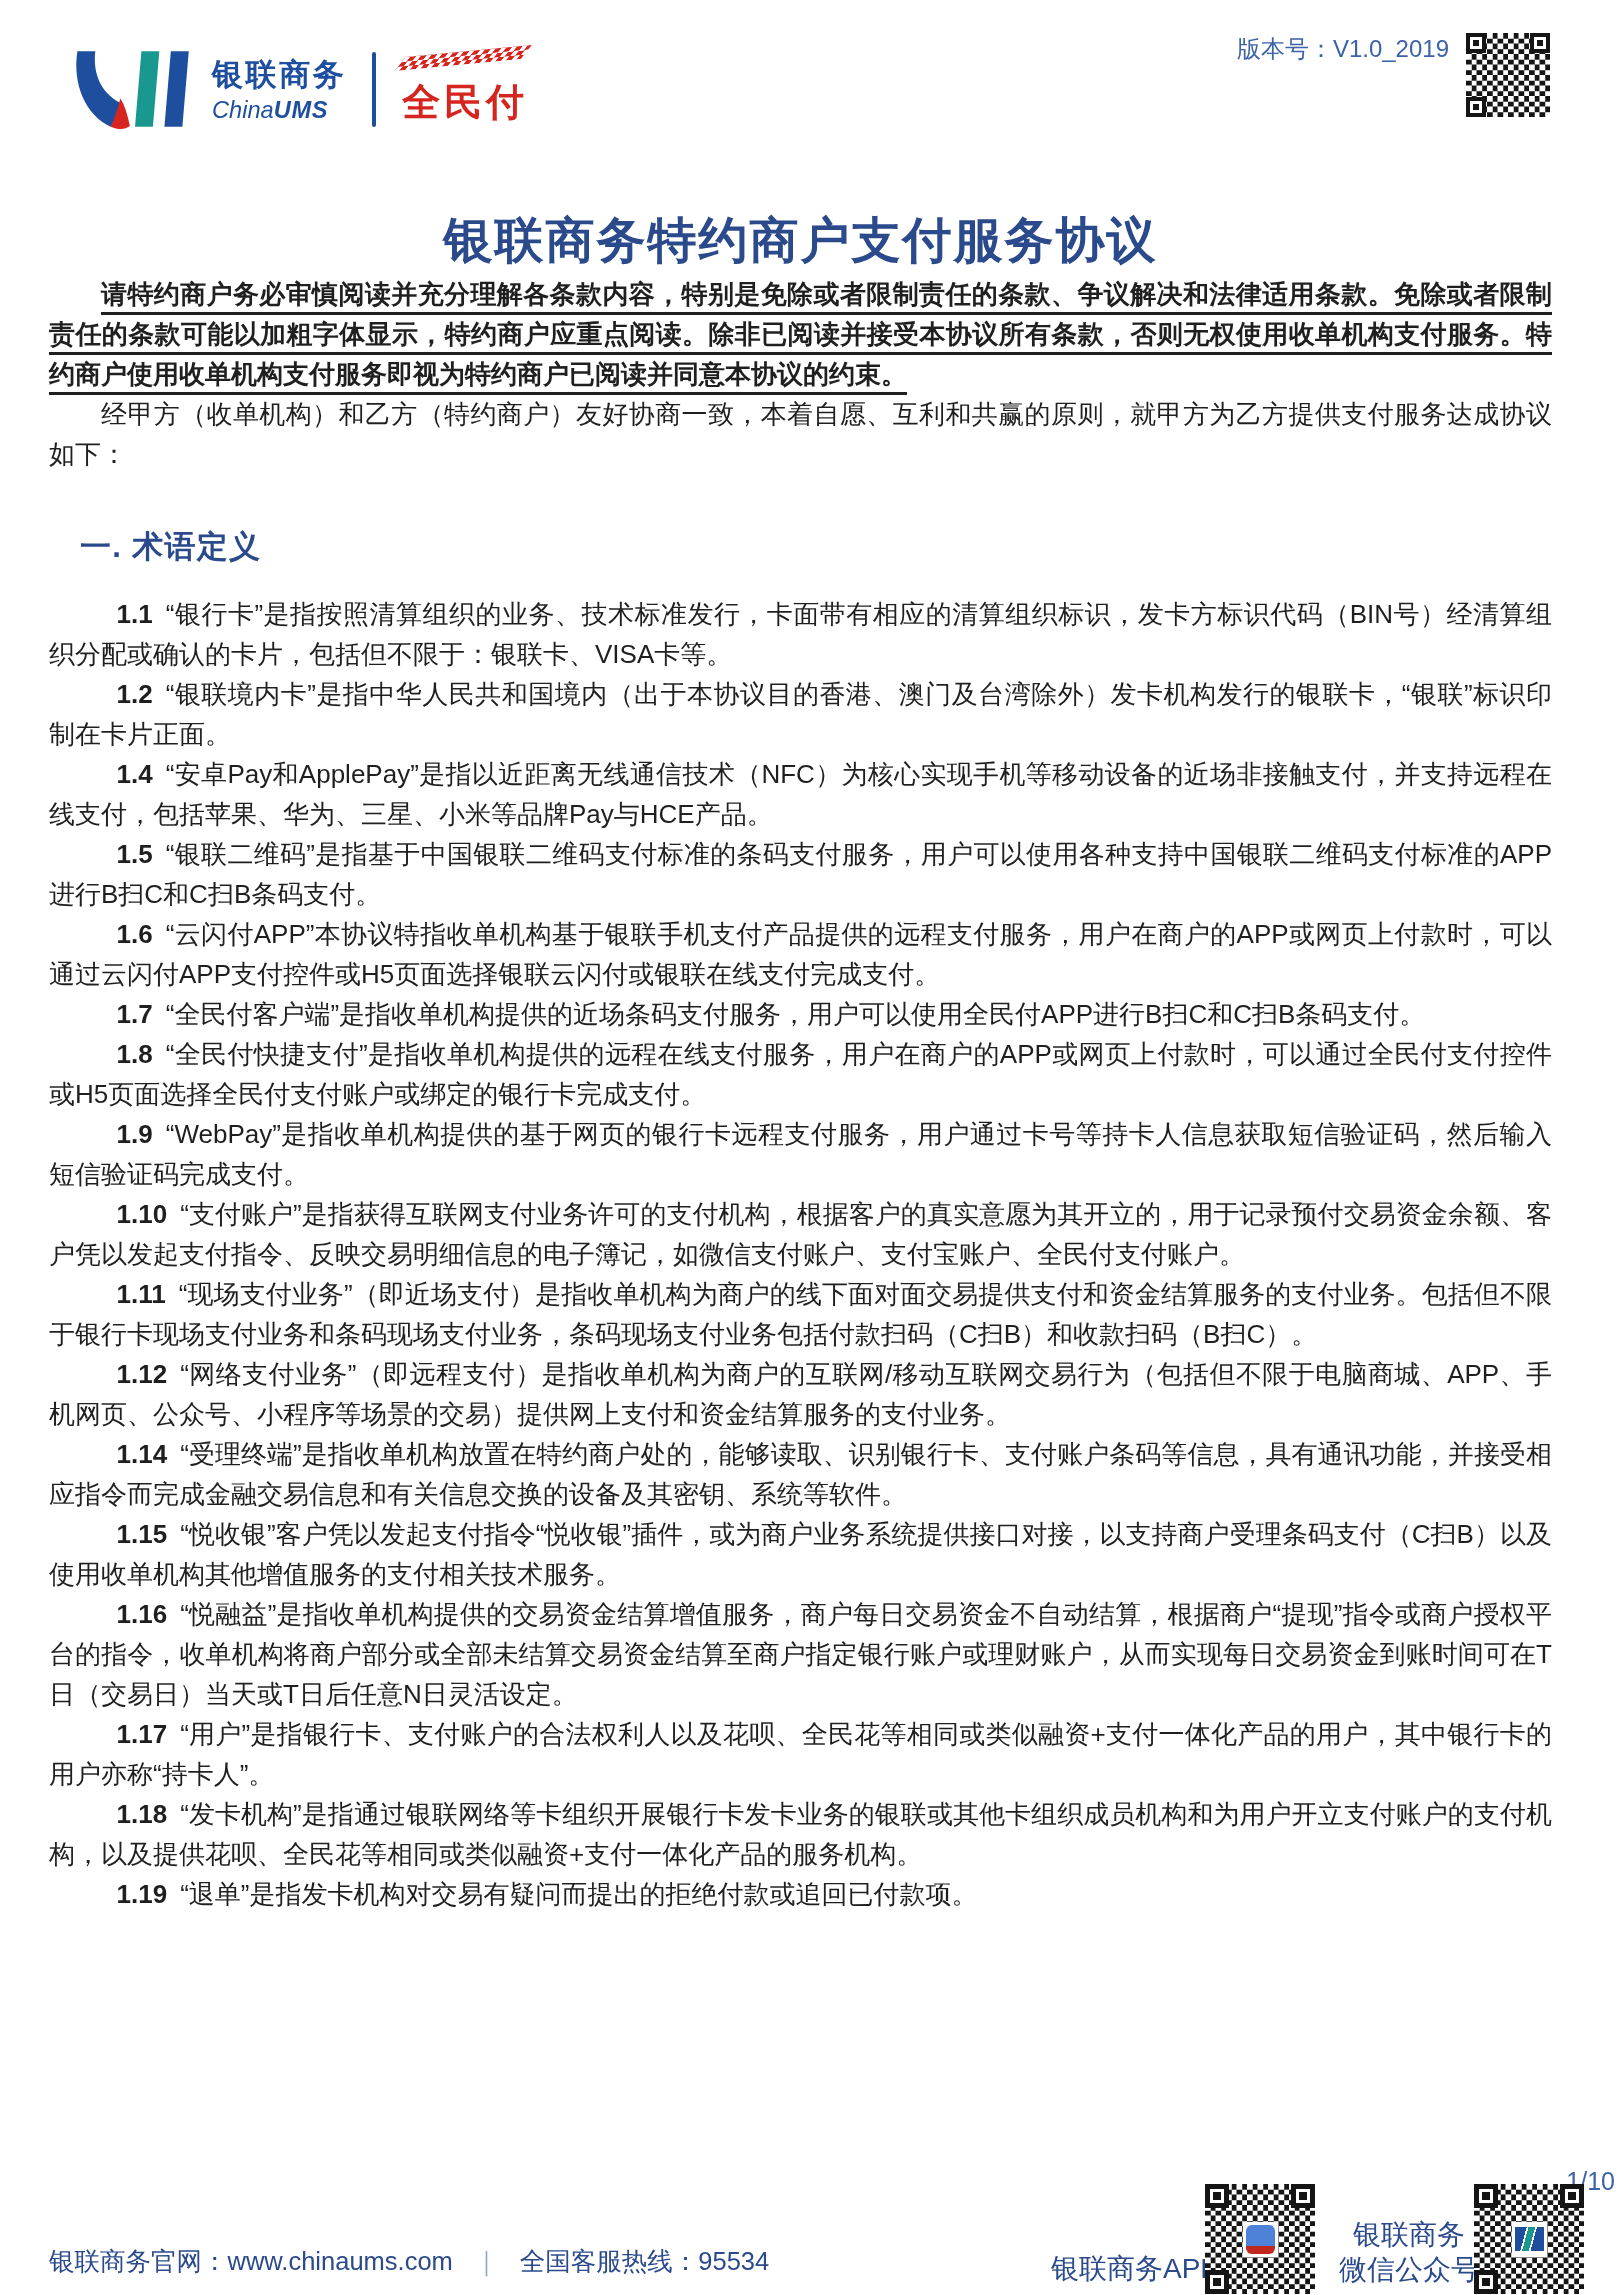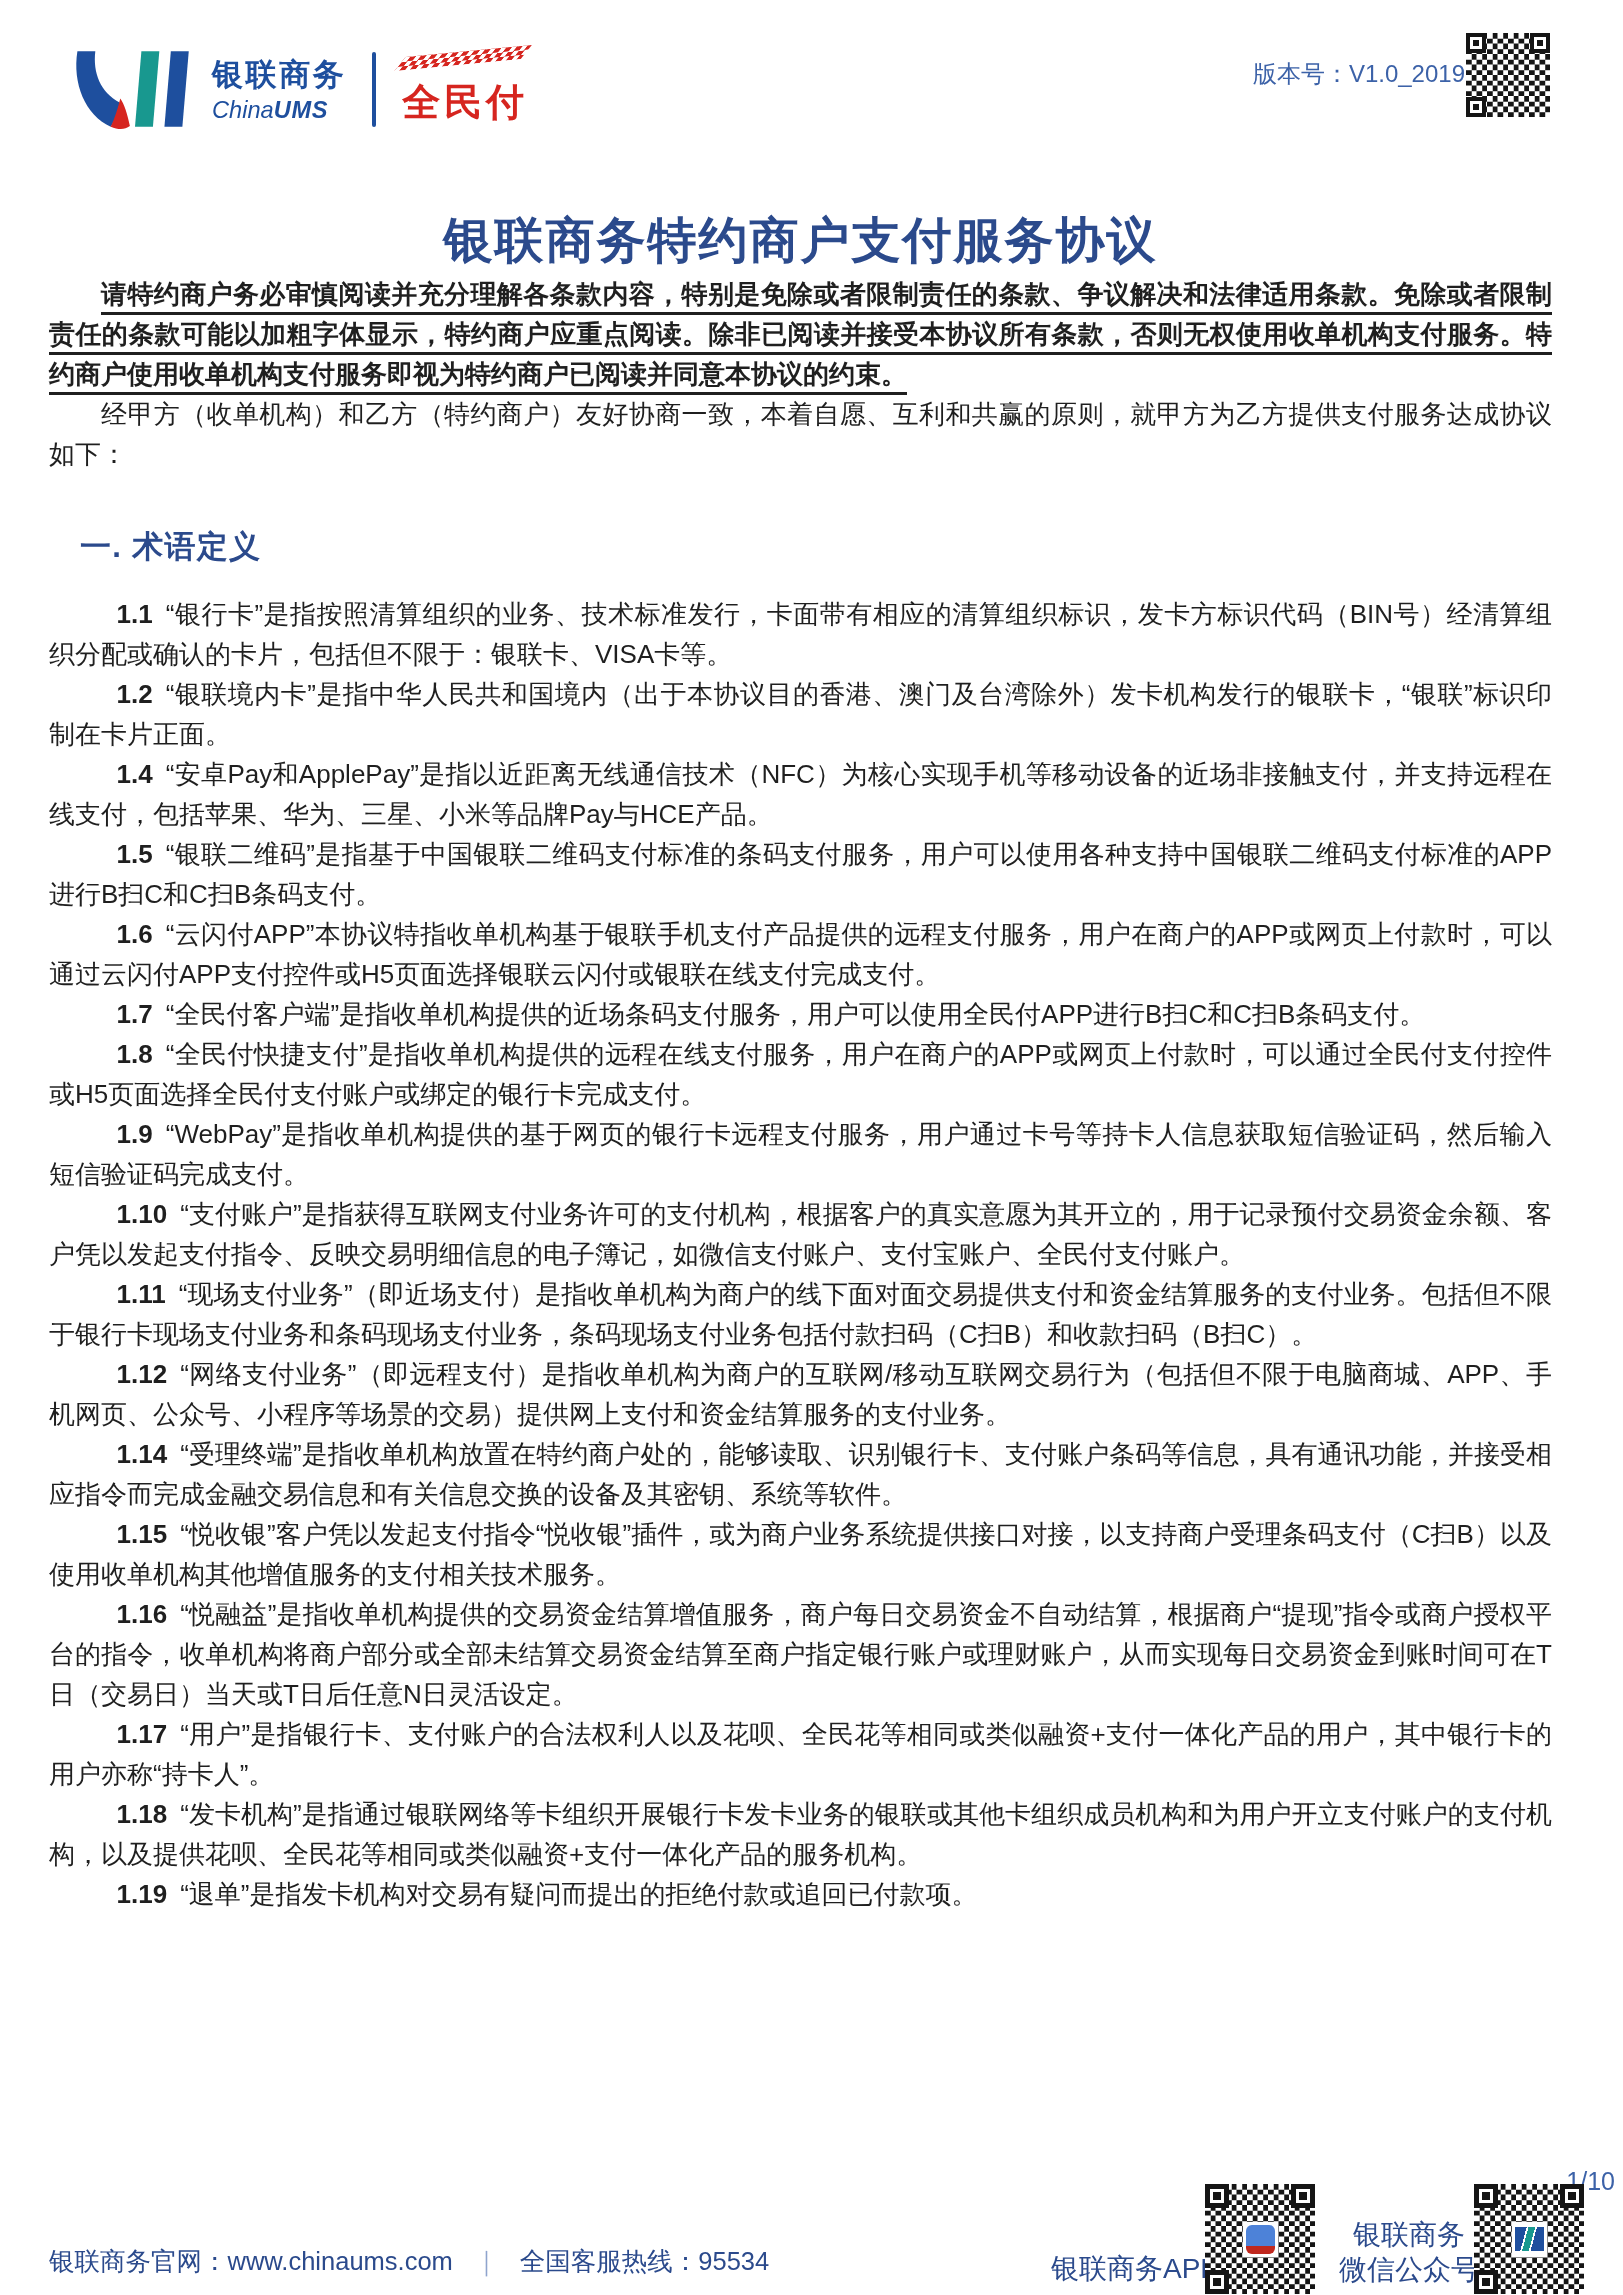--- a/index.html
+++ b/index.html
@@ -15,21 +15,21 @@
   .brand-en{font-size:23.6px;color:#1e4f9e;margin-top:1.3px;font-style:italic;}
   .brand-en .bold{font-weight:bold;letter-spacing:0.7px;}
   .logo-divider{width:3.9px;height:75px;background:#1e4f9e;border-radius:2px;margin:0 26px;}
   .qmf{position:relative;padding-top:26px;}
   .qmf-flag{
     position:absolute;top:0;left:2.6px;width:116px;height:14.4px;
     background:conic-gradient(#d6251f 25%,#ffffff 0 50%,#d6251f 0 75%,#ffffff 0) 0 0/9.8px 9.8px;
     transform:skewX(-42deg) rotate(-6deg);
   }
   .qmf-text{font-size:38px;font-weight:bold;color:#d6251f;letter-spacing:3.9px;}
-  .version-box{position:absolute;top:33px;right:73px;display:flex;align-items:center;gap:1px;}
+  .version-box{position:absolute;top:33px;right:73px;display:flex;align-items:flex-start;gap:17px;}
   .version-label{color:#3c62a8;font-size:24px;margin-bottom:2.6px;white-space:nowrap;}
   
   .qr{
     position:relative;
     background:conic-gradient(#151515 25%,#ffffff 0 50%,#151515 0 75%,#ffffff 0) 0 0/10.5px 10.5px;
   }
   .qr .f{position:absolute;width:23.6px;height:23.6px;border:5.2px solid #151515;background:#fff;box-sizing:border-box;}
   .qr .f::after{content:"";position:absolute;inset:2.6px;background:#151515;}
   .f-tl{top:0;left:0}.f-tr{top:0;right:0}.f-bl{bottom:0;left:0}
   .qr-version{width:84px;height:84px;}

